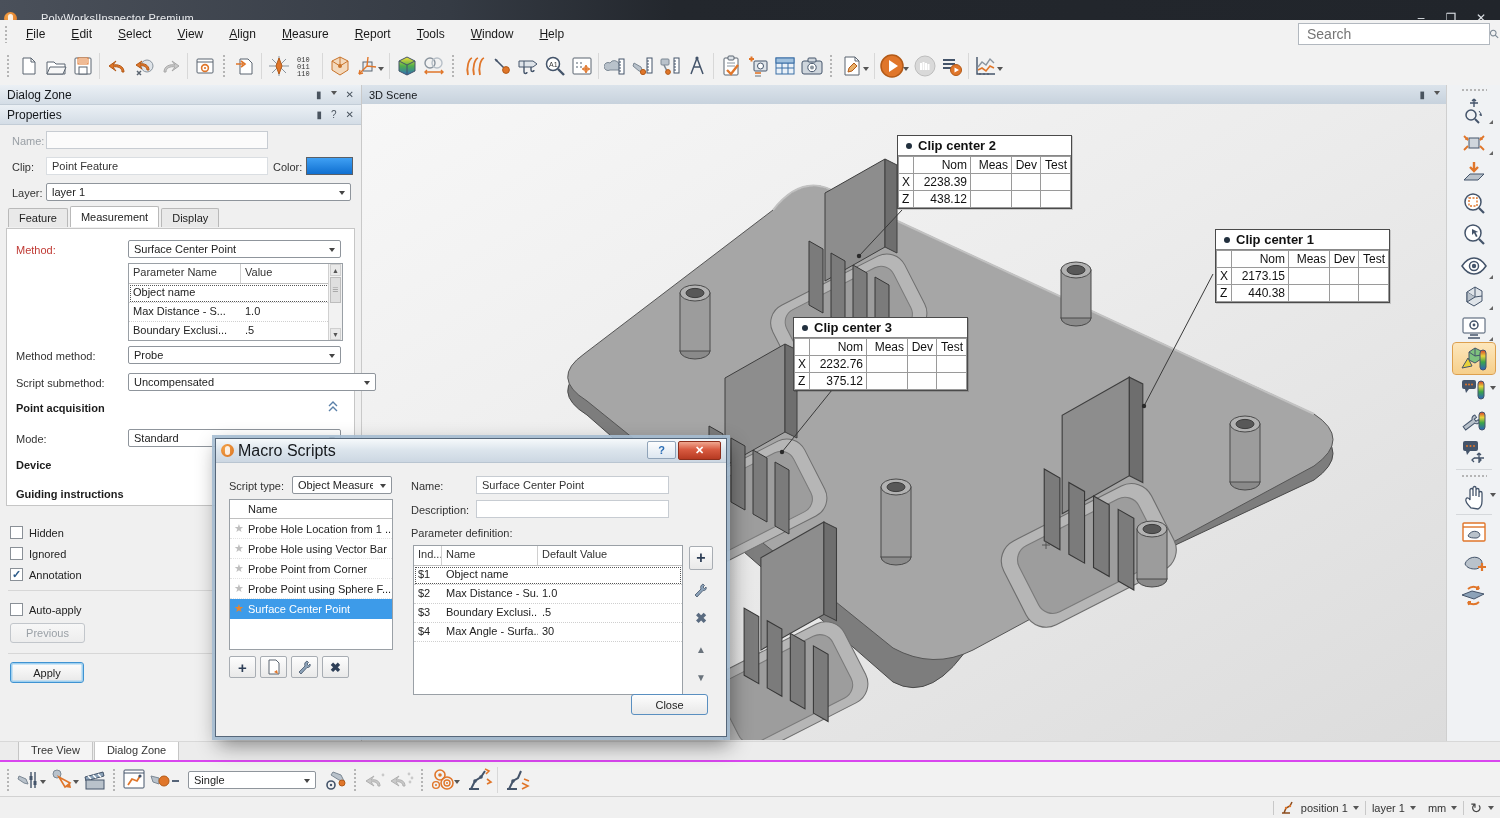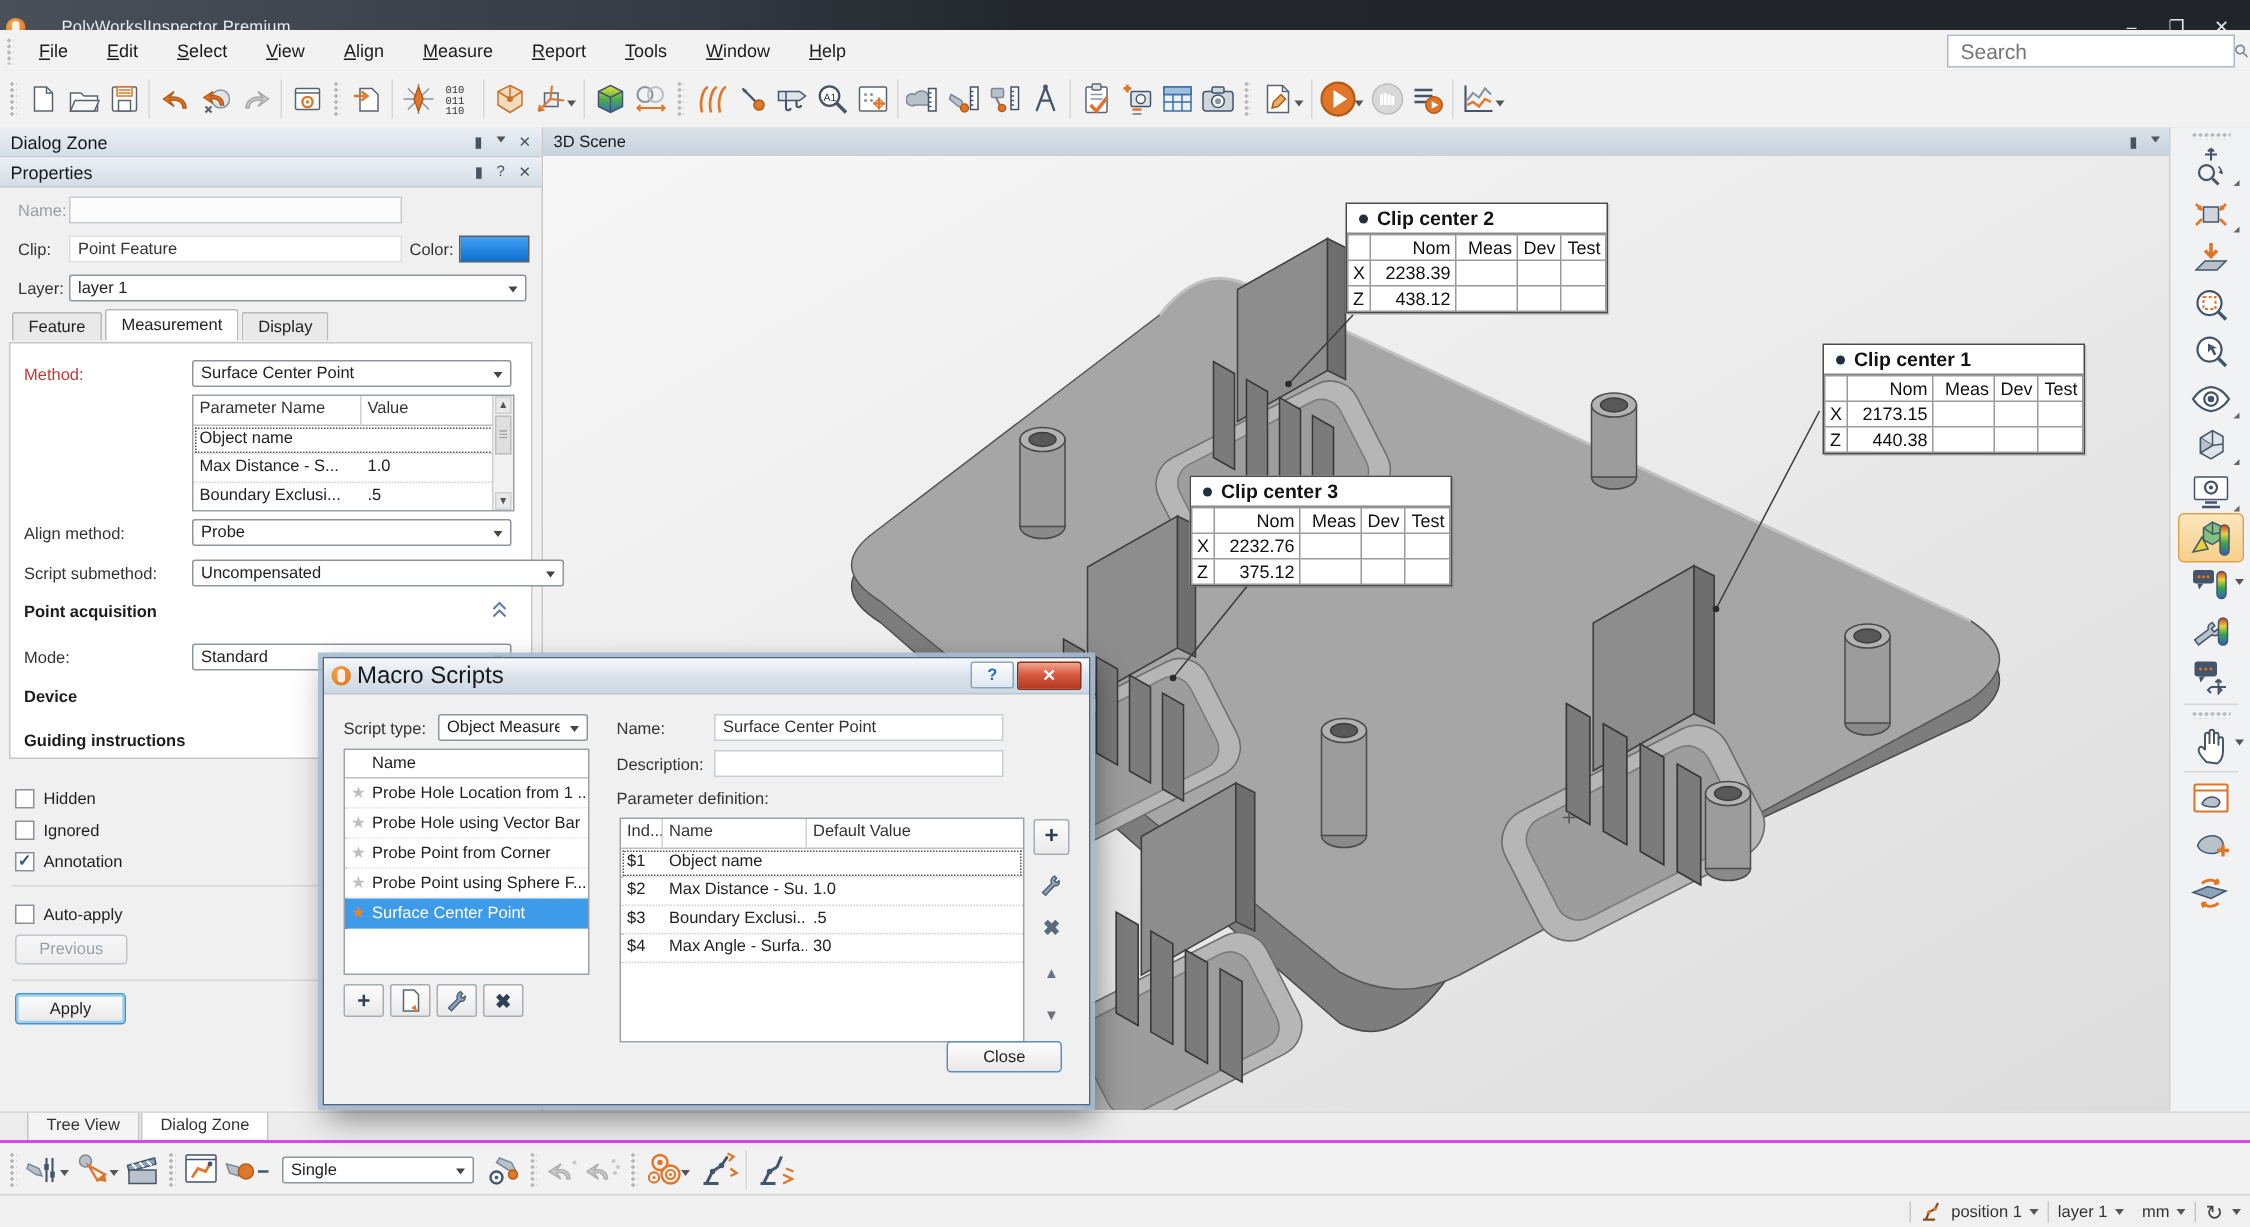--- a/index.html
+++ b/index.html
@@ -483,21 +483,21 @@
         <span class="cell" style="width:112px;border-right:none">Boundary Exclusi...</span>
         <span class="cell" style="flex:1;border-right:none">.5</span>
       </div>
       <div class="sbarv" style="right:0;top:0;bottom:0">
         <span class="sbtn">▲</span>
         <span class="sthumb">☰</span>
         <span class="sbtn" style="margin-top:auto">▼</span>
       </div>
     </div>
 
-    <span class="lbl" style="left:16px;top:265px;z-index:2">Align method:</span>
+    <span class="lbl" style="left:16px;top:265px;z-index:2">Method method:</span>
     <span class="combo" style="left:128px;top:261px;width:213px;z-index:2">
         <span>Probe</span>
       </span>
 
     <span class="lbl" style="left:16px;top:292px;z-index:2">Script submethod:</span>
     <span class="combo" style="left:128px;top:288px;width:248px;z-index:2">
         <span>Uncompensated</span>
       </span>
 
     <span class="lbl bold" style="left:16px;top:317px;z-index:2">Point acquisition</span>

